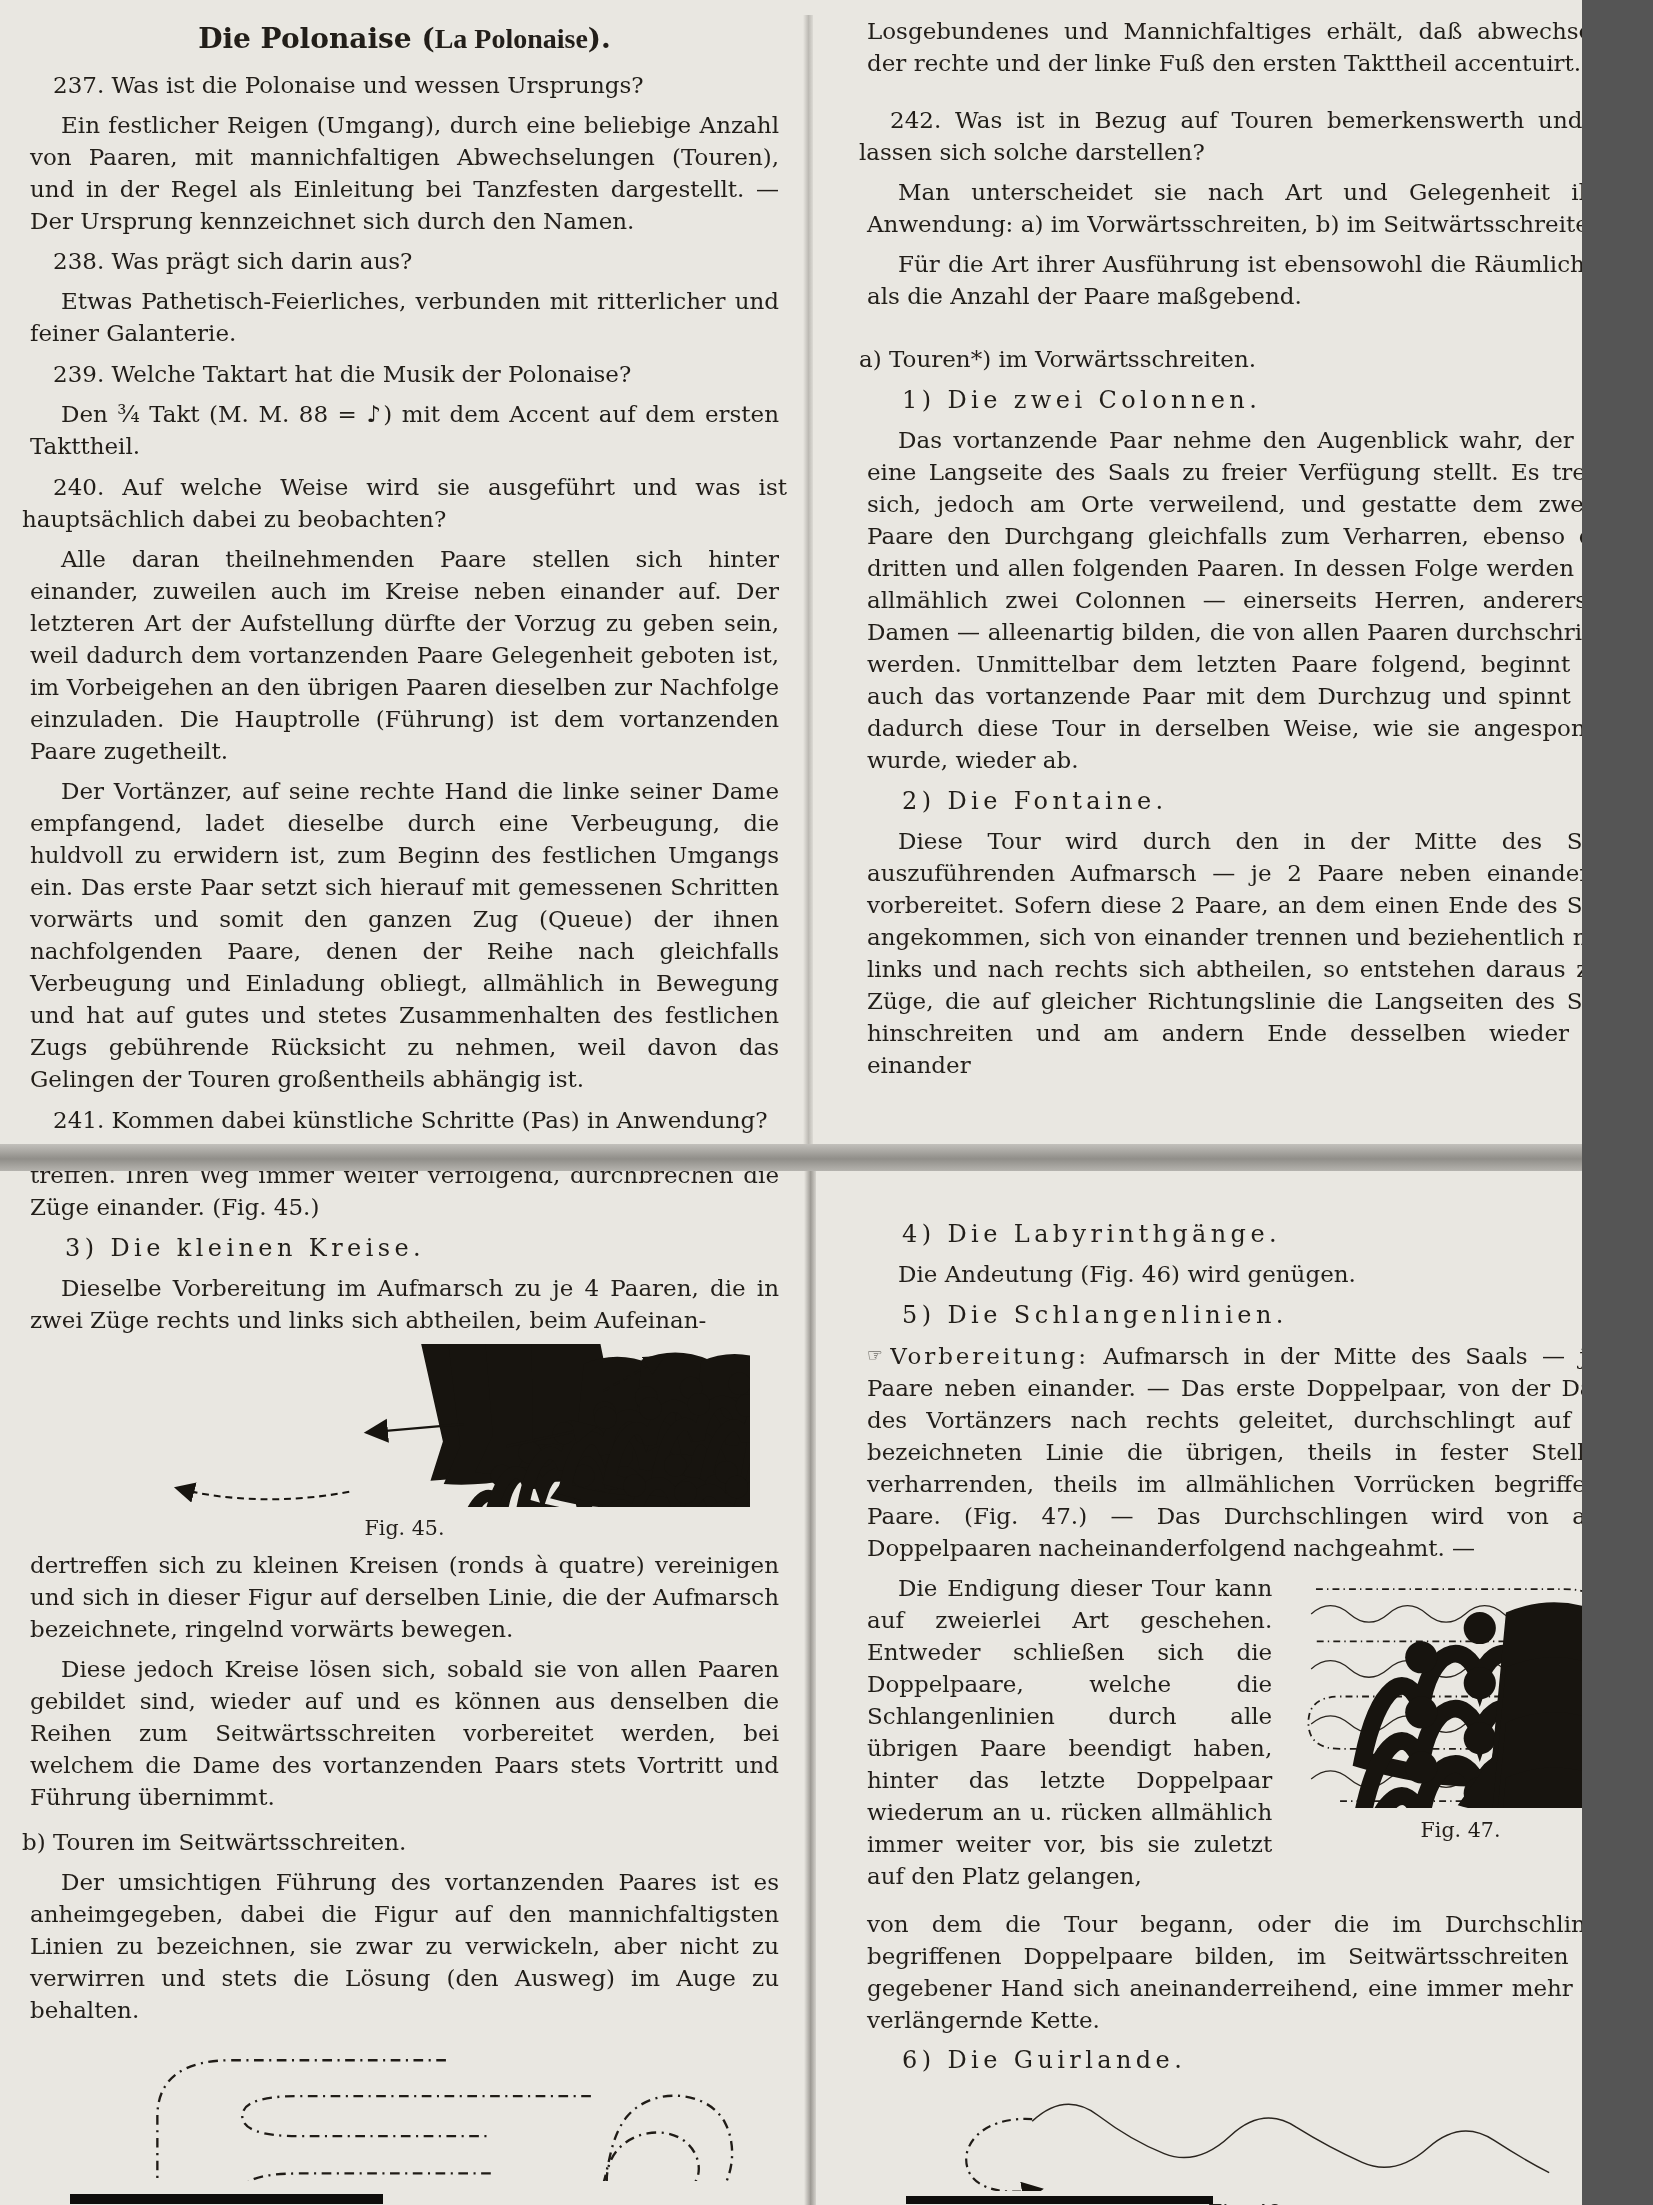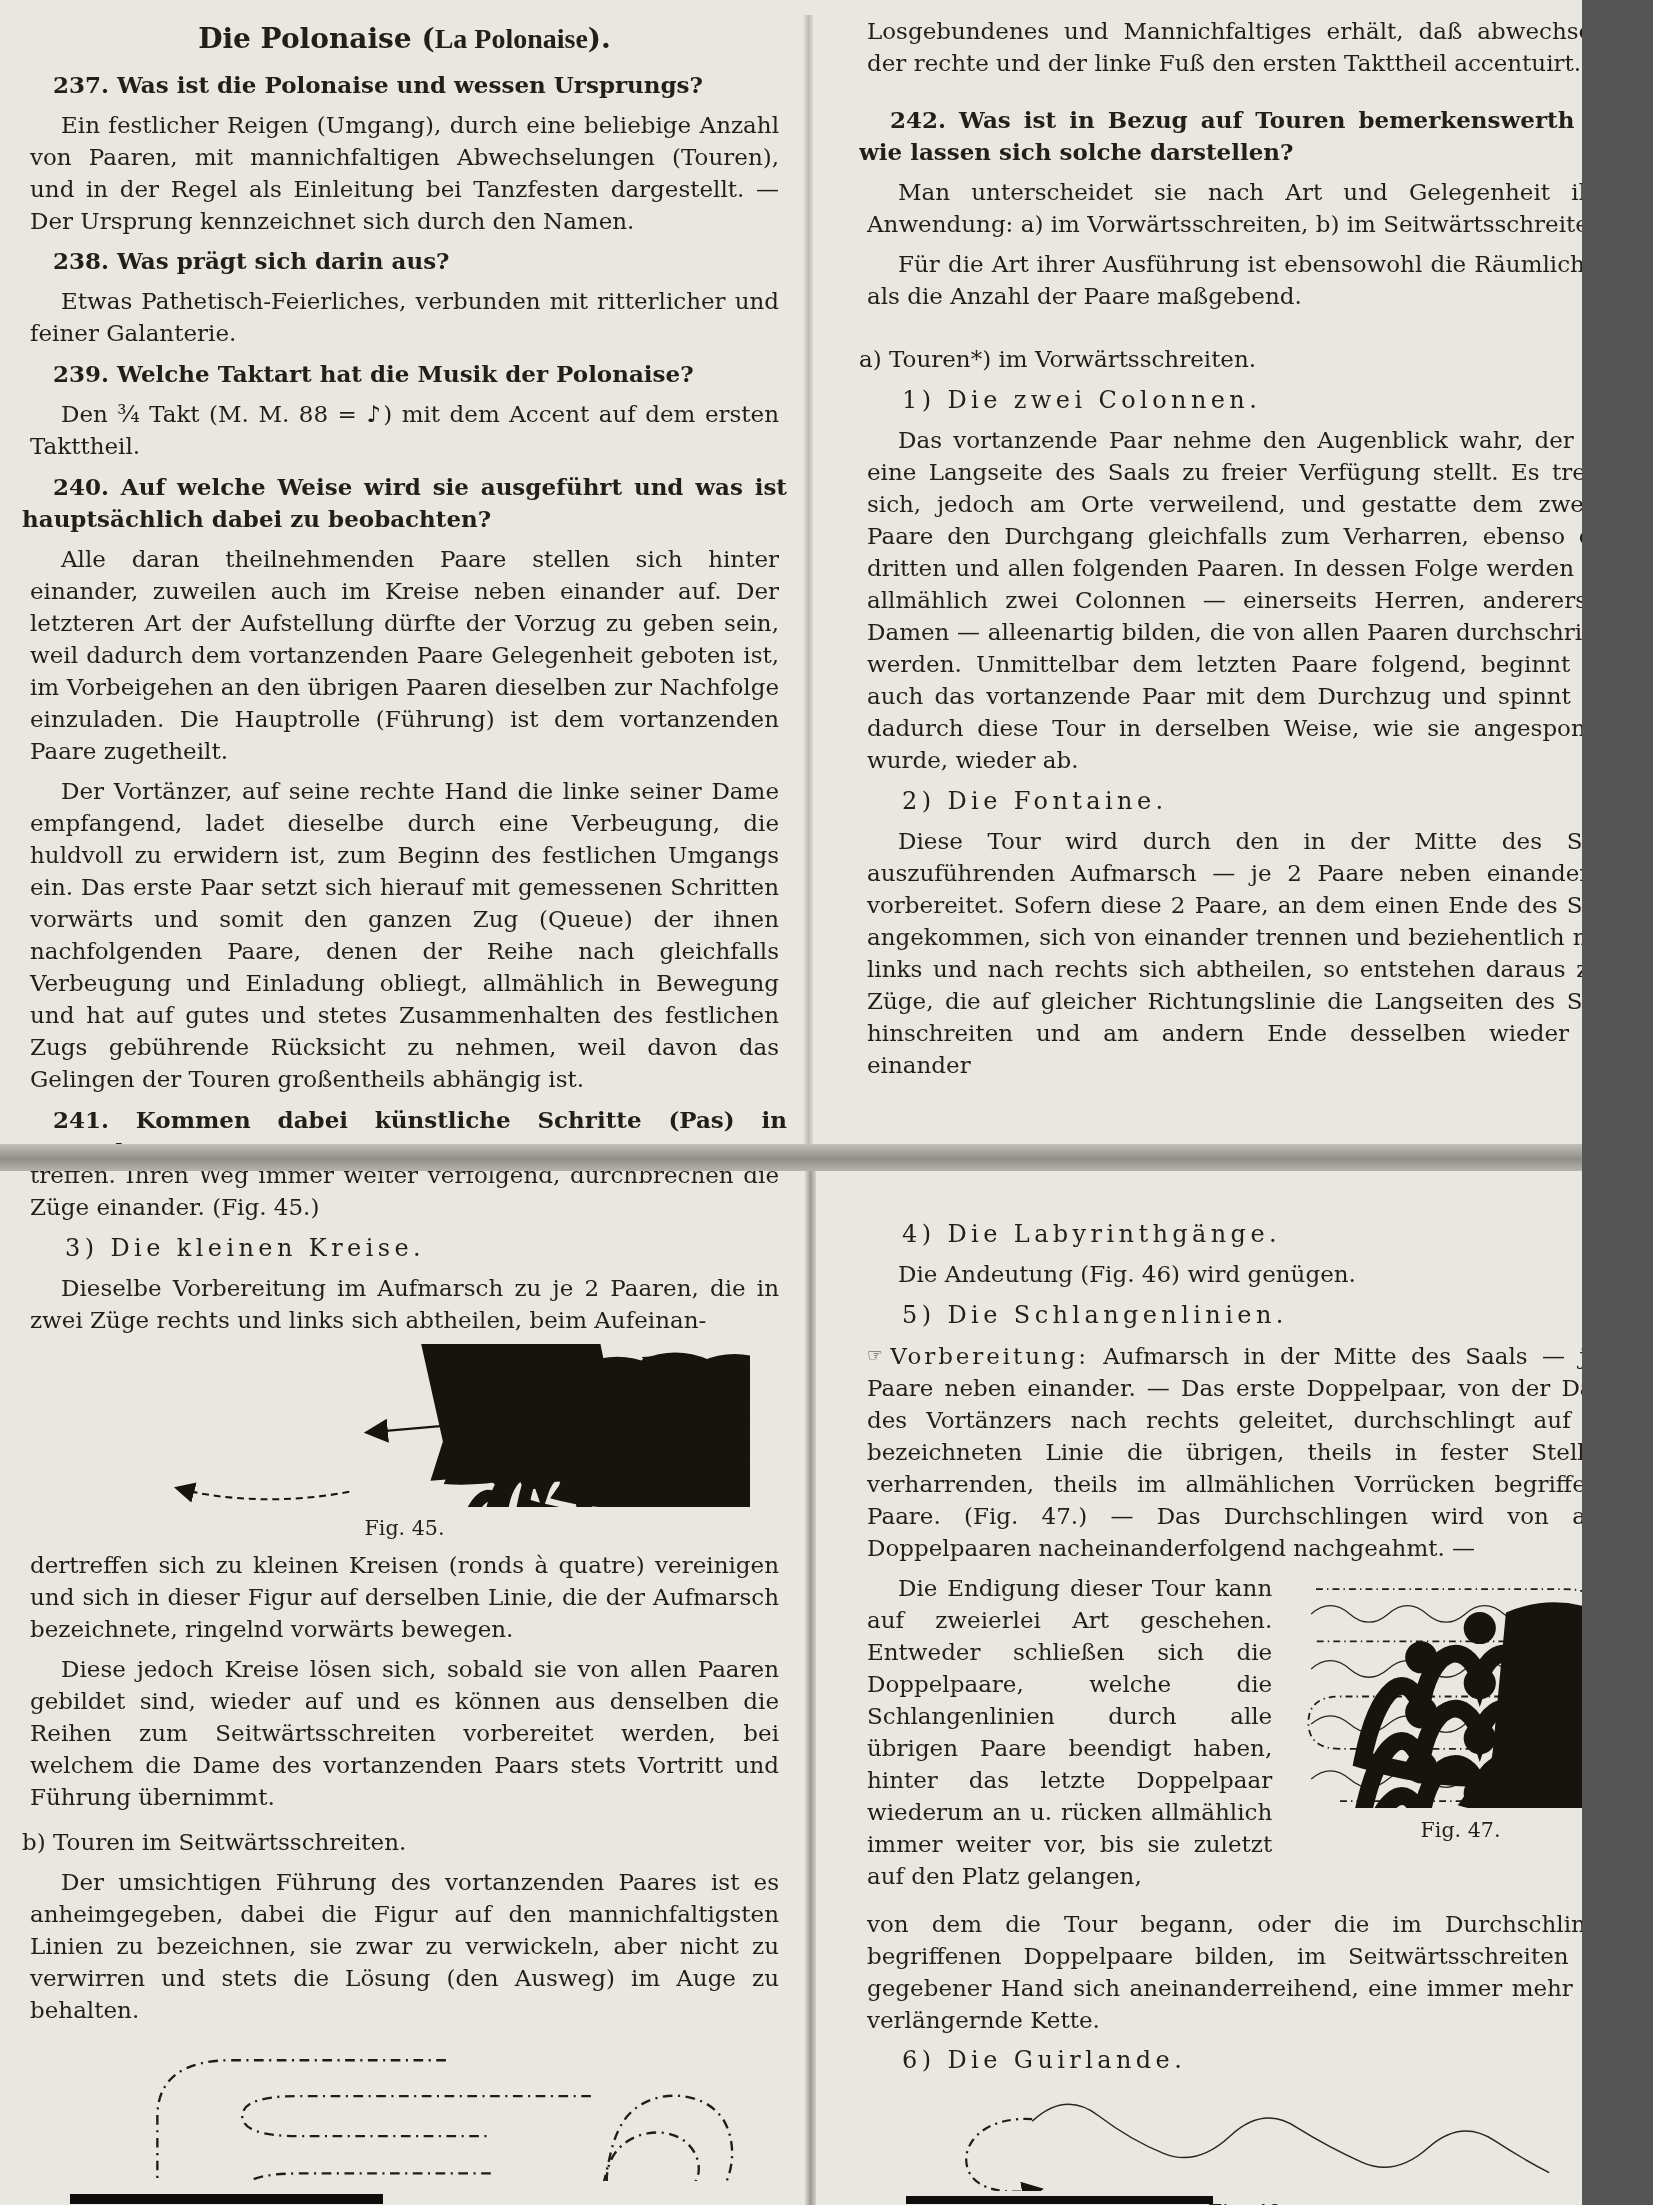--- a/index.html
+++ b/index.html
@@ -4,21 +4,21 @@
 <style>
   html,body{margin:0;padding:0;background:#555;}
   .page{position:relative;width:1582px;height:2205px;background:#e9e7e1;
         font-family:"DejaVu Serif","Liberation Serif",serif;color:#221e19;overflow:hidden;}
   .quad{position:absolute;overflow:hidden;font-size:23px;line-height:32px;}
   .q-tl{left:22px;top:13.2px;width:765px;height:1131px;background:transparent;}
   .q-tr{left:859px;top:7.4px;width:778px;height:1137px;}
   .q-bl{left:22px;top:1151px;width:765px;height:1030px;}
   .q-br{left:859px;top:1215px;width:778px;height:1030px;}
   .doc-title{text-align:center;font-weight:bold;font-size:28px;margin:10.3px 0 13.2px;}
-  .q-heading{font-weight:bold;text-indent:31px;text-align:justify;margin:8.8px 0 1.5px;}
+  .q-heading{font-weight:normal;text-indent:31px;text-align:justify;margin:8.8px 0 1.5px;}
   .para{margin:8px;text-indent:31px;text-align:justify;}
   .para.noindent{text-indent:0;}
   .subhead{font-size:24px;letter-spacing:4.4px;margin:8.8px 0 2.9px 43px;}
   .center-head{font-weight:normal;margin:13.2px 0 5.9px;}
   .fig{text-align:center;margin:4.4px 0 1.5px;}
   .fig svg{display:inline-block;}
   .fig-caption{text-align:center;font-size:20.6px;line-height:25px;margin:1.5px 0 4.4px;}
   .gesperrt{letter-spacing:2.9px;}
   .margin-mark{font-size:17.6px;vertical-align:2.9px;margin-right:7.4px;color:#33302b;}
   .fig47-wrap{float:right;width:353px;margin:2.9px 0 2.9px 11.8px;text-align:center;}
@@ -88,21 +88,21 @@
     <p class="center-head" style="margin-top:31px">a) Touren*) im Vorwärtsschreiten.</p>
     <p class="subhead">1) Die zwei Colonnen.</p>
     <p class="para">Das vortanzende Paar nehme den Augenblick wahr, der ihm eine Langseite des Saals zu freier Verfügung stellt. Es trenne sich, jedoch am Orte verweilend, und gestatte dem zweiten Paare den Durchgang gleichfalls zum Verharren, ebenso dem dritten und allen folgenden Paaren. In dessen Folge werden sich allmählich zwei Colonnen — einerseits Herren, andererseits Damen — alleenartig bilden, die von allen Paaren durchschritten werden. Unmittelbar dem letzten Paare folgend, beginnt nun auch das vortanzende Paar mit dem Durchzug und spinnt sich dadurch diese Tour in derselben Weise, wie sie angesponnen wurde, wieder ab.</p>
     <p class="subhead">2) Die Fontaine.</p>
     <p class="para">Diese Tour wird durch den in der Mitte des Saals auszuführenden Aufmarsch — je 2 Paare neben einander — vorbereitet. Sofern diese 2 Paare, an dem einen Ende des Saals angekommen, sich von einander trennen und beziehentlich nach links und nach rechts sich abtheilen, so entstehen daraus zwei Züge, die auf gleicher Richtungslinie die Langseiten des Saals hinschreiten und am andern Ende desselben wieder auf einander</p>
   </div>
 
   <div class="quad q-bl">
     <p class="para noindent">treffen. Ihren Weg immer weiter verfolgend, durchbrechen die Züge einander. (Fig. 45.)</p>
     <p class="subhead">3) Die kleinen Kreise.</p>
-    <p class="para">Dieselbe Vorbereitung im Aufmarsch zu je 2 Paaren, die in zwei Züge rechts und links sich abtheilen, beim Aufeinan-</p>
+    <p class="para">Dieselbe Vorbereitung im Aufmarsch zu je 4 Paaren, die in zwei Züge rechts und links sich abtheilen, beim Aufeinan-</p>
 
     <div class="fig">
       <svg width="691" height="163" viewBox="0 0 1000 236" role="img">
         <g>
           <use href="#hat" x="0" y="0" transform="translate(88,118) rotate(-18)"></use>
           <use href="#hat" transform="translate(118,76) rotate(-12)"></use>
           <use href="#hat" transform="translate(168,44) rotate(-10)"></use>
           <use href="#hat" transform="translate(233,22) rotate(-6)"></use>
           <use href="#hat" transform="translate(308,8)"></use>
           <use href="#hat" transform="translate(392,2)"></use>

